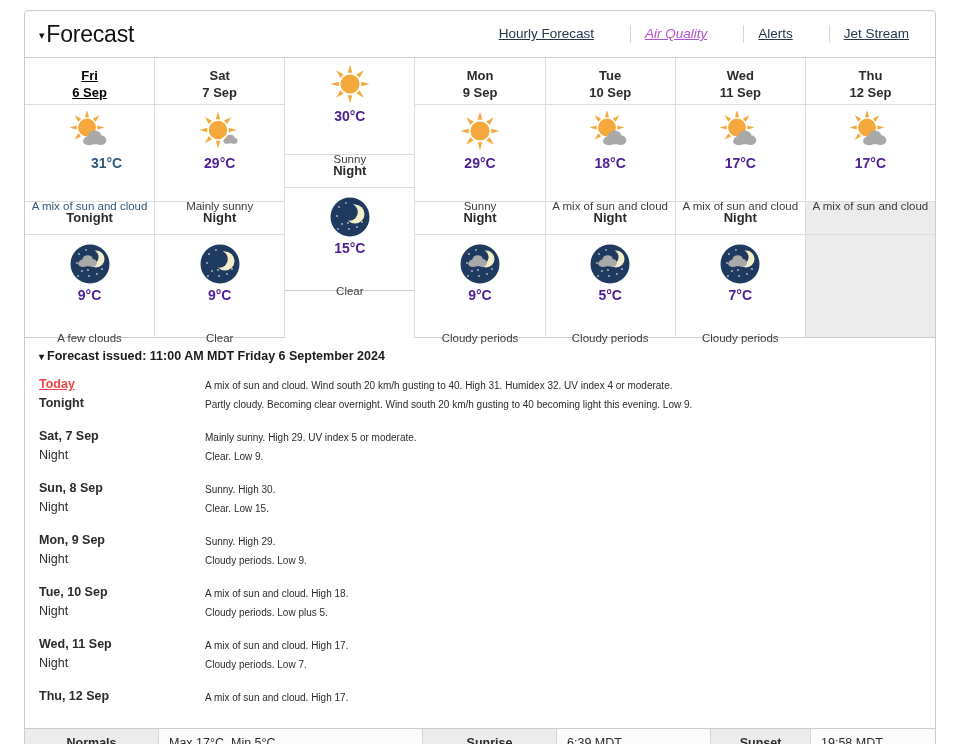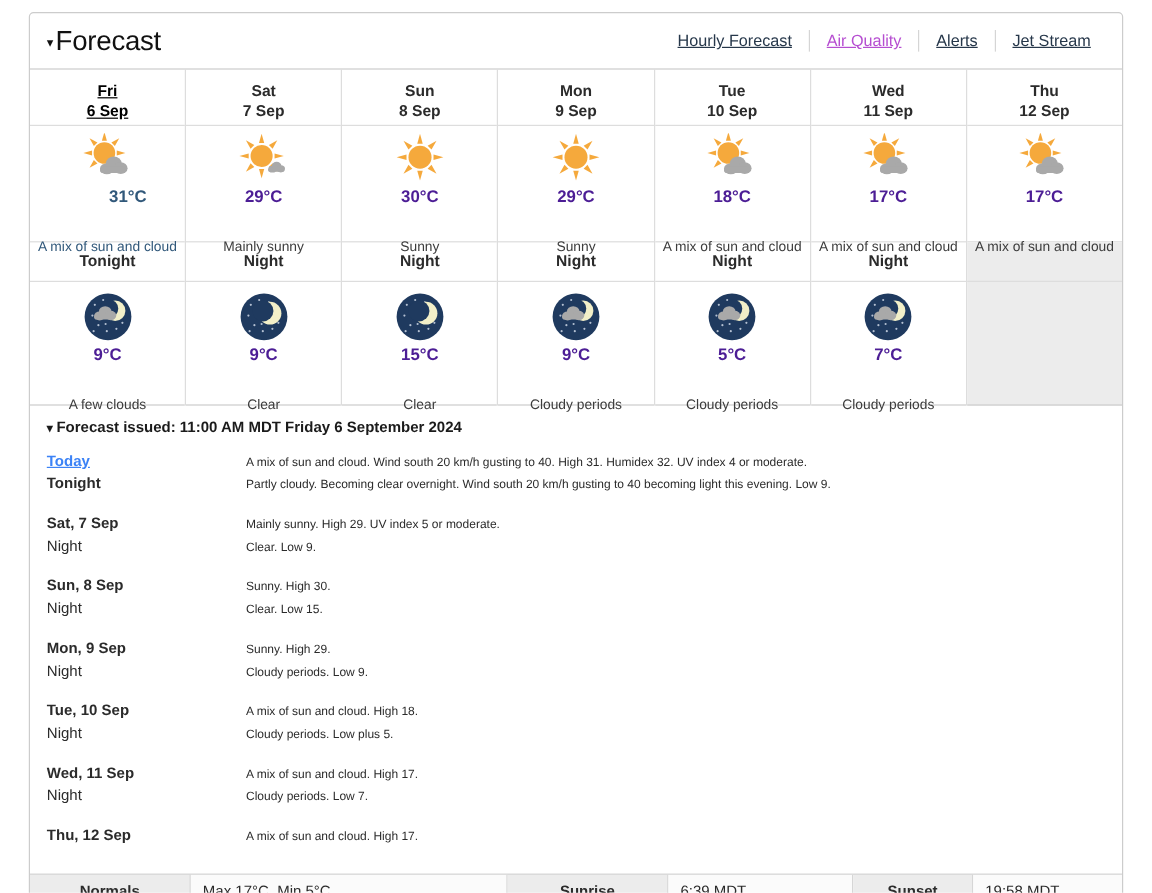--- a/index.html
+++ b/index.html
@@ -40,32 +40,33 @@
   .caret {
     font-size: 11px;
     margin-right: 2px;
     position: relative; top: -3px;
     color: #111;
   }
   .head-links {
     margin-left: auto;
     display: flex; align-items: center;
     height: 26px;
+    gap: 22px;
   }
   .head-links a {
     font-size: 13.5px;
     padding: 0 14px;
     color: #26374a;
     text-decoration: underline;
     border-left: 1px solid #d5d5d5;
     line-height: 18px;
     white-space: nowrap;
   }
   .head-links a:first-child { border-left: none; }
-  .head-links a.visited { color: #b64ed1; }
+  .head-links a.visited { color: #b64ed1; font-style: italic; }
 
   
   .grid { display: flex; width: 100%; }
   .col { flex: 1 1 0; min-width: 0; border-left: 1px solid #dddddd; }
   .col:first-child { border-left: none; }
 
   .daylabel {
     text-align: center;
     padding: 9px 2px 10px 2px;
     border-bottom: 1px solid #dddddd;
@@ -116,21 +117,21 @@
     border-bottom: 1px solid #cccccc;
   }
   .issued {
     font-size: 12.5px; font-weight: bold; color: #1b1b1b;
     margin-bottom: 14px;
   }
   .issued .caret2 { font-size: 10px; margin-right: 3px; }
   .drow { display: flex; margin-bottom: 2px; }
   .dlabel { width: 166px; flex: 0 0 166px; font-size: 12.5px; color: #2b2b2b; }
   .dlabel.b { font-weight: bold; }
-  .dlabel a { color: #3b82f6; font-weight: bold; text-decoration: underline; }
+  .dlabel a { color: #ef4444; font-weight: bold; text-decoration: underline; }
   .dtext { font-size: 10px; color: #2b2b2b; line-height: 17px; }
   .gap { height: 14px; }
 
   
   .normals { display: flex; height: 28px; align-items: stretch; }
   .nl {
     background: #ececec;
     font-size: 12.5px; font-weight: bold; color: #2b2b2b;
     display: flex; align-items: center; justify-content: center;
     border-right: 1px solid #d6d6d6;
@@ -289,24 +290,20 @@
                   <circle cx="26" cy="18" r="9.5" fill="#f2efc8"></circle>
     <circle cx="20.11" cy="16.1" r="8.74" fill="#1f3a5f"></circle>
                 </g>
               </svg>
             </span>
       <div class="temp">9°C</div>
       <div class="cond">Clear</div>
     </div>
         </div>
         <div class="col">
-    <div class="daylabel">
-      <div>Sun</div>
-      <div>8 Sep</div>
-    </div>
     <div class="daycell">
       <span>
               <svg class="icon" viewBox="0 0 46 42" xmlns="http://www.w3.org/2000/svg">
       <polygon points="20.7153026958568,8.72923435482572 25.284697304143204,8.72923435482572 23,0.5" fill="#f5a93c"></polygon>
                 <polygon points="29.354109860148824,10.41484022641461 32.58515977358539,13.645890139851177 36.788582233137674,6.211417766862324" fill="#f5a93c"></polygon>
                 <polygon points="34.27076564517428,17.715302695856796 34.27076564517428,22.284697304143204 42.5,20" fill="#f5a93c"></polygon>
                 <polygon points="32.58515977358539,26.354109860148824 29.354109860148824,29.58515977358539 36.788582233137674,33.788582233137674" fill="#f5a93c"></polygon>
                 <polygon points="25.284697304143204,31.27076564517428 20.7153026958568,31.27076564517428 23,39.5" fill="#f5a93c"></polygon>
                 <polygon points="16.64589013985118,29.58515977358539 13.41484022641461,26.35410986014882 9.211417766862324,33.788582233137674" fill="#f5a93c"></polygon>
                 <polygon points="11.72923435482572,22.284697304143208 11.72923435482572,17.715302695856796 3.5,20.000000000000004" fill="#f5a93c"></polygon>

